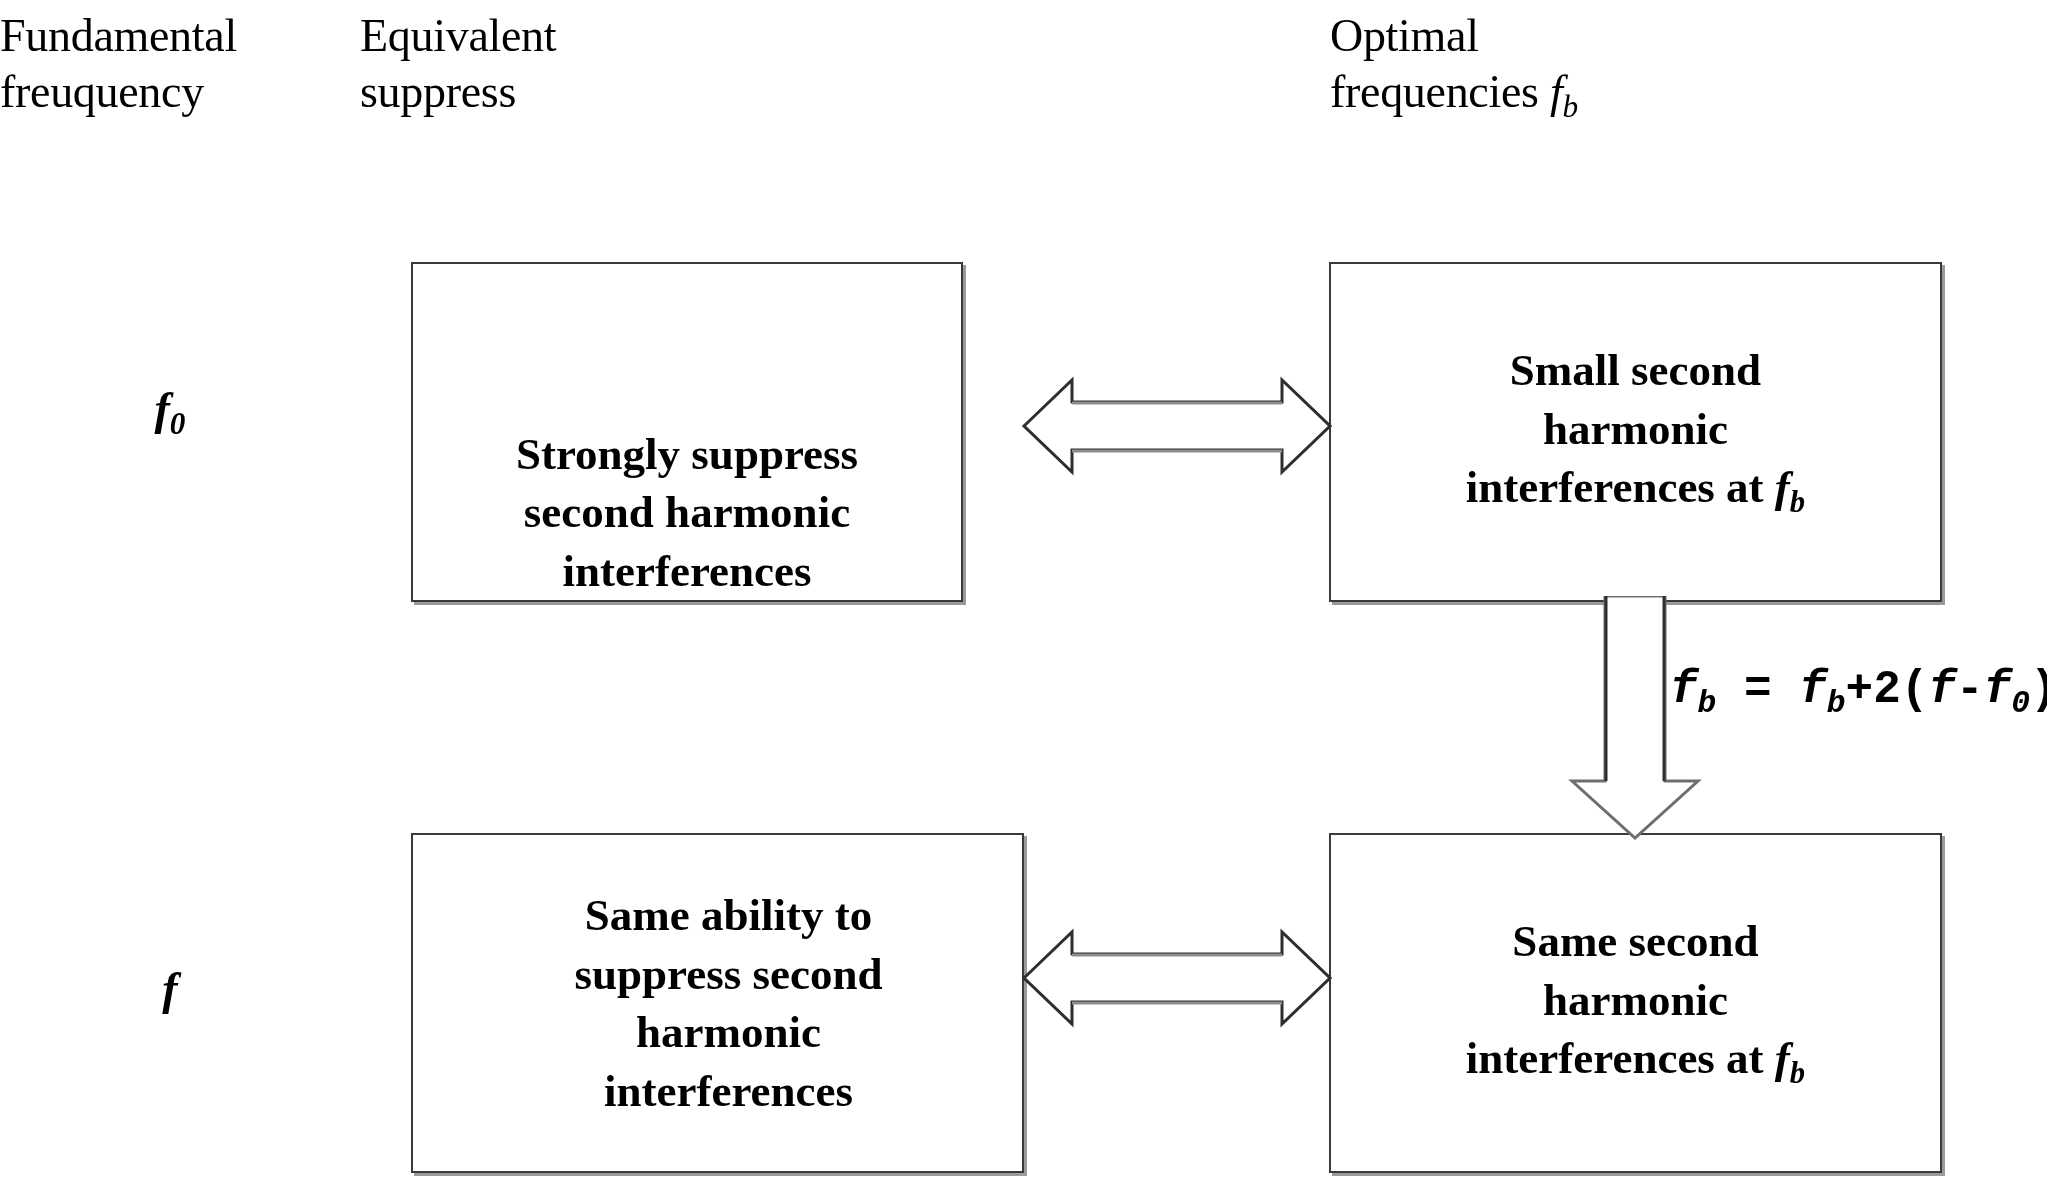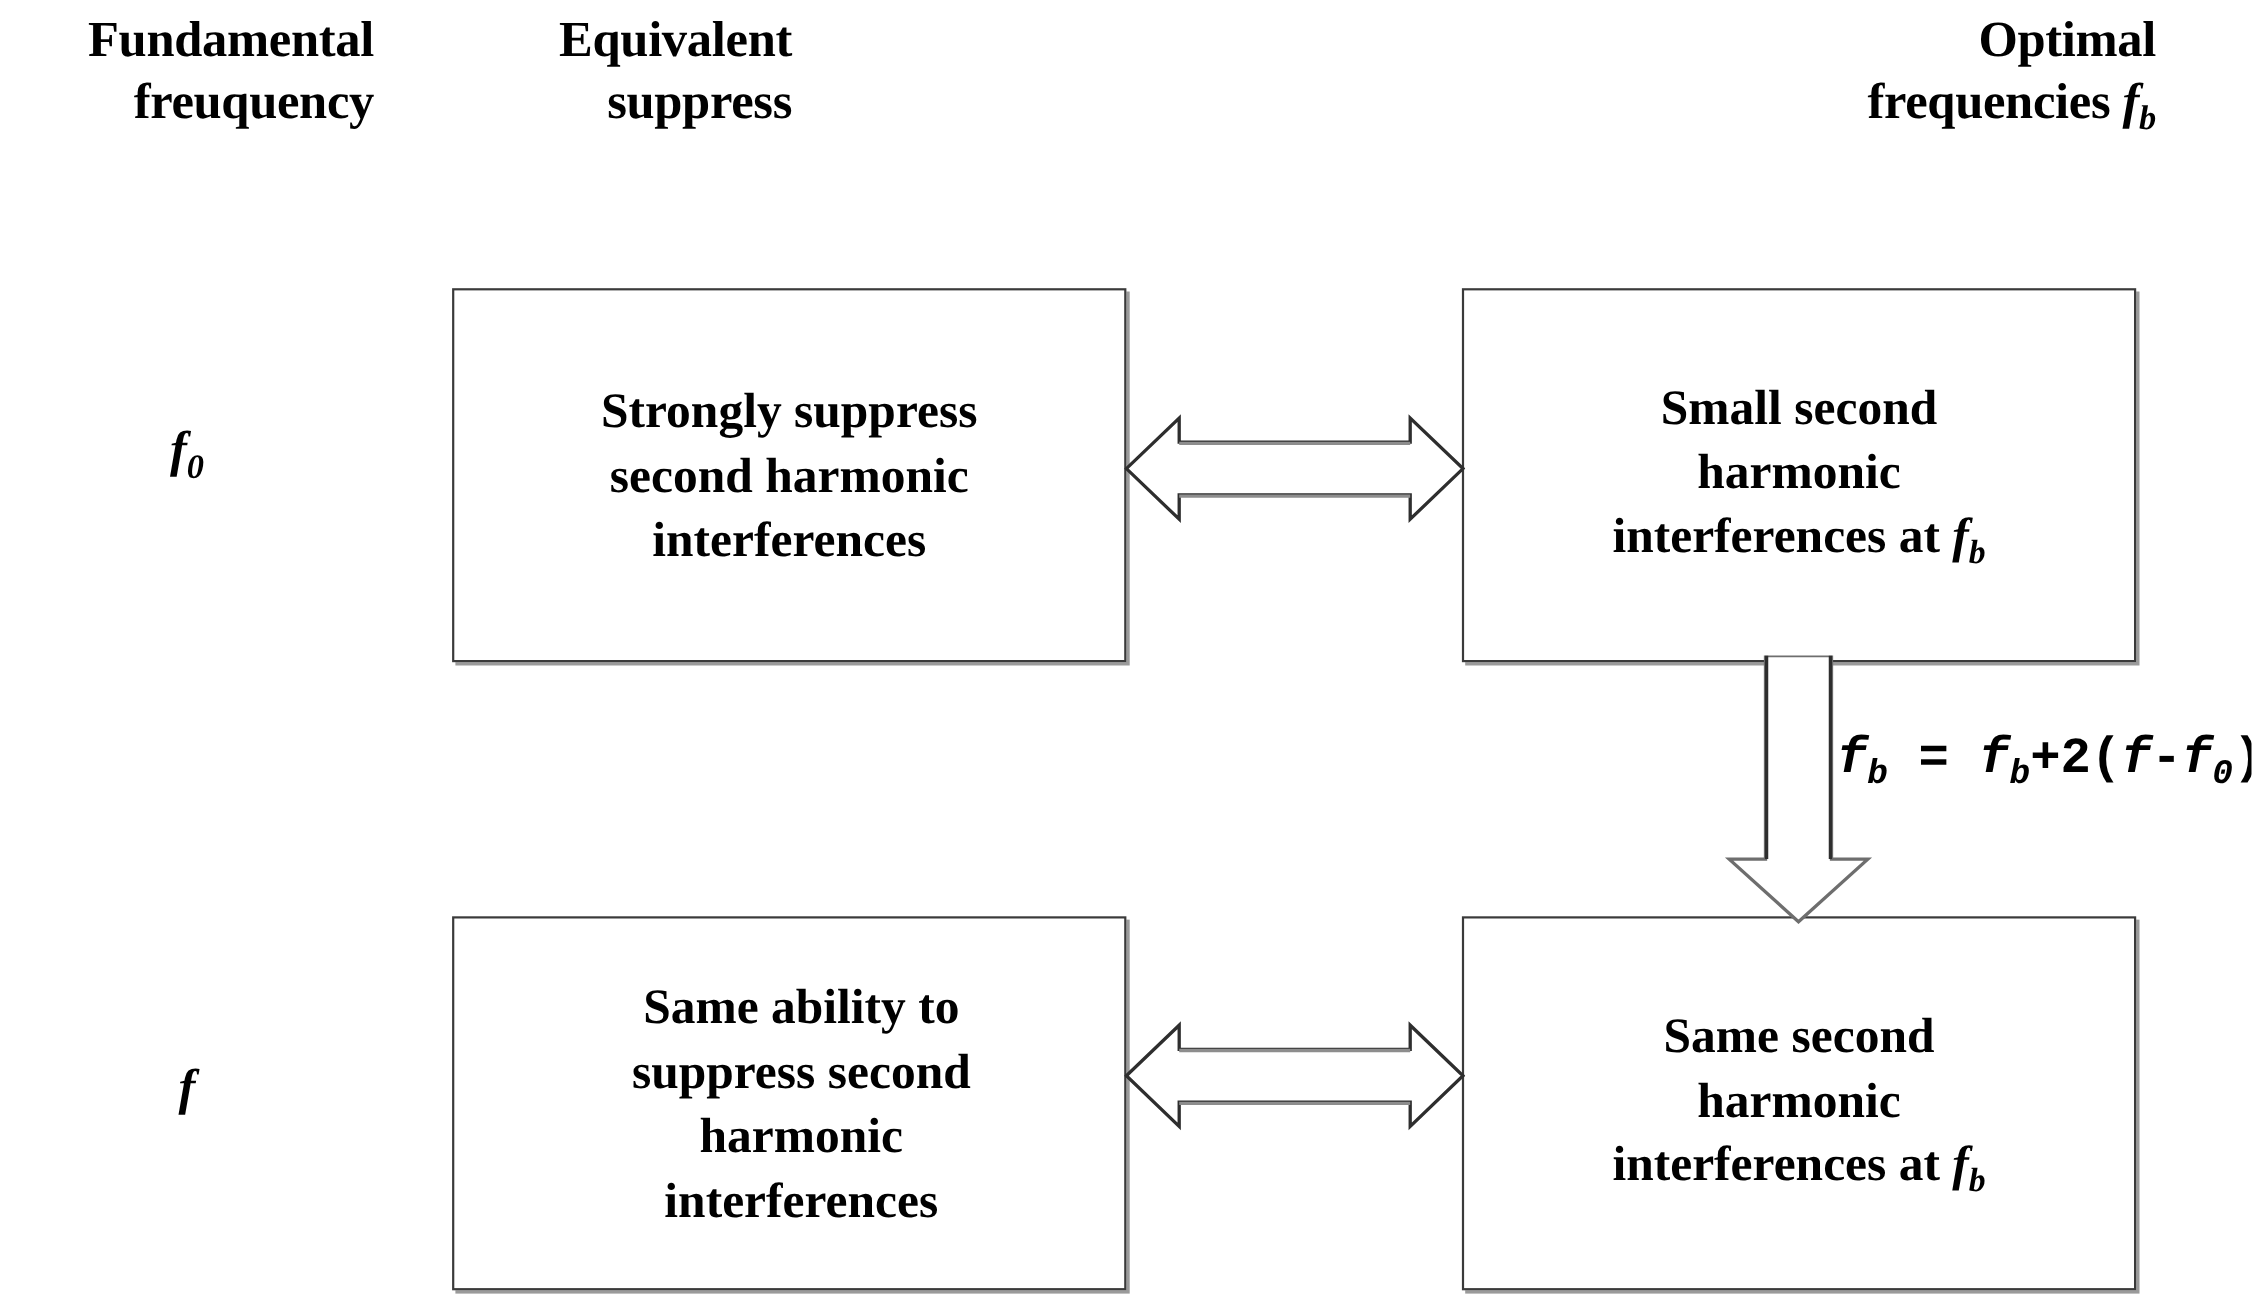--- a/index.html
+++ b/index.html
@@ -15,24 +15,24 @@
     position: relative;
     width: 2047px;
     height: 1189px;
     background: #ffffff;
     overflow: hidden;
   }
 
   
   .col-header {
     position: absolute;
-    font-weight: bold;
+    font-weight: normal;
     font-size: 46px;
     line-height: 1.22;
-    text-align: right;
+    text-align: left;
     color: #000000;
     letter-spacing: -0.3px;
   }
   #header-fundamental { left: 0px;    top: 8px;  width: 340px; }
   #header-filters     { left: 360px;  top: 8px;  width: 360px; }
   #header-optimal     { left: 1330px; top: 8px;  width: 630px; }
 
   
   .row-label {
     position: absolute;
@@ -65,21 +65,21 @@
   }
   .box-text {
     font-weight: bold;
     font-size: 45px;
     line-height: 1.30;
     text-align: center;
     padding: 0 14px;
     color: #000000;
   }
 
-  #box-strongly-suppress { left: 411px;  top: 262px; width: 613px;  height: 340px; }
+  #box-strongly-suppress { left: 411px;  top: 262px; width: 552px;  height: 340px; align-items: flex-end; }
   #box-small-second      { left: 1329px; top: 262px; width: 613px;  height: 340px; }
   #box-same-ability      { left: 411px;  top: 833px; width: 613px;  height: 340px; padding-left: 22px; }
   #box-same-second       { left: 1329px; top: 833px; width: 613px;  height: 340px; }
 
   
   .arrow {
     position: absolute;
   }
   #arrow-horizontal-top    { left: 1022px; top: 366px; width: 310px; height: 120px; }
   #arrow-horizontal-bottom { left: 1022px; top: 918px; width: 310px; height: 120px; }

